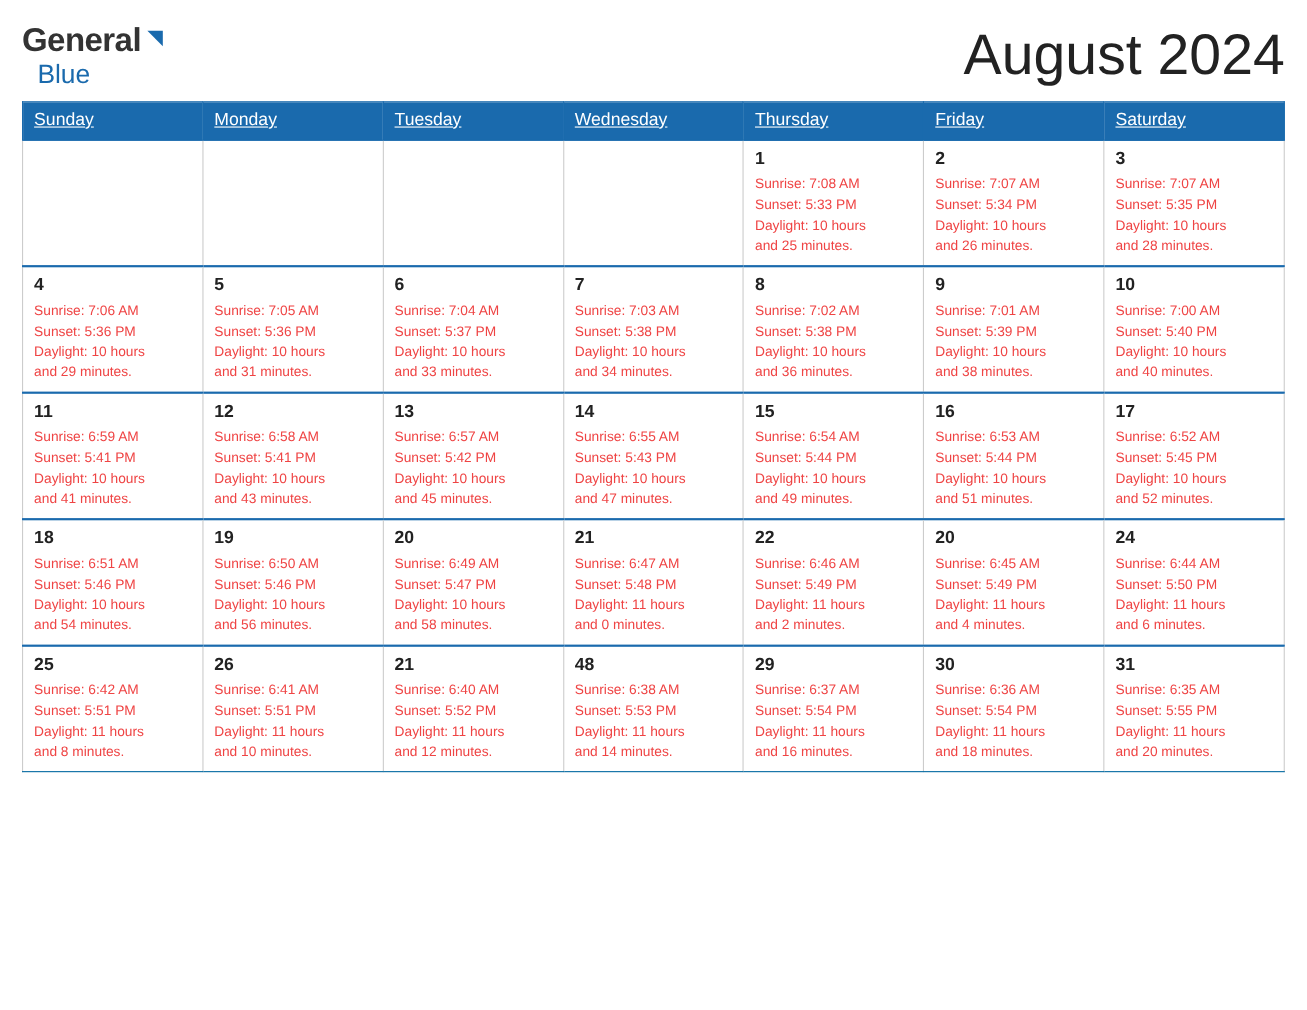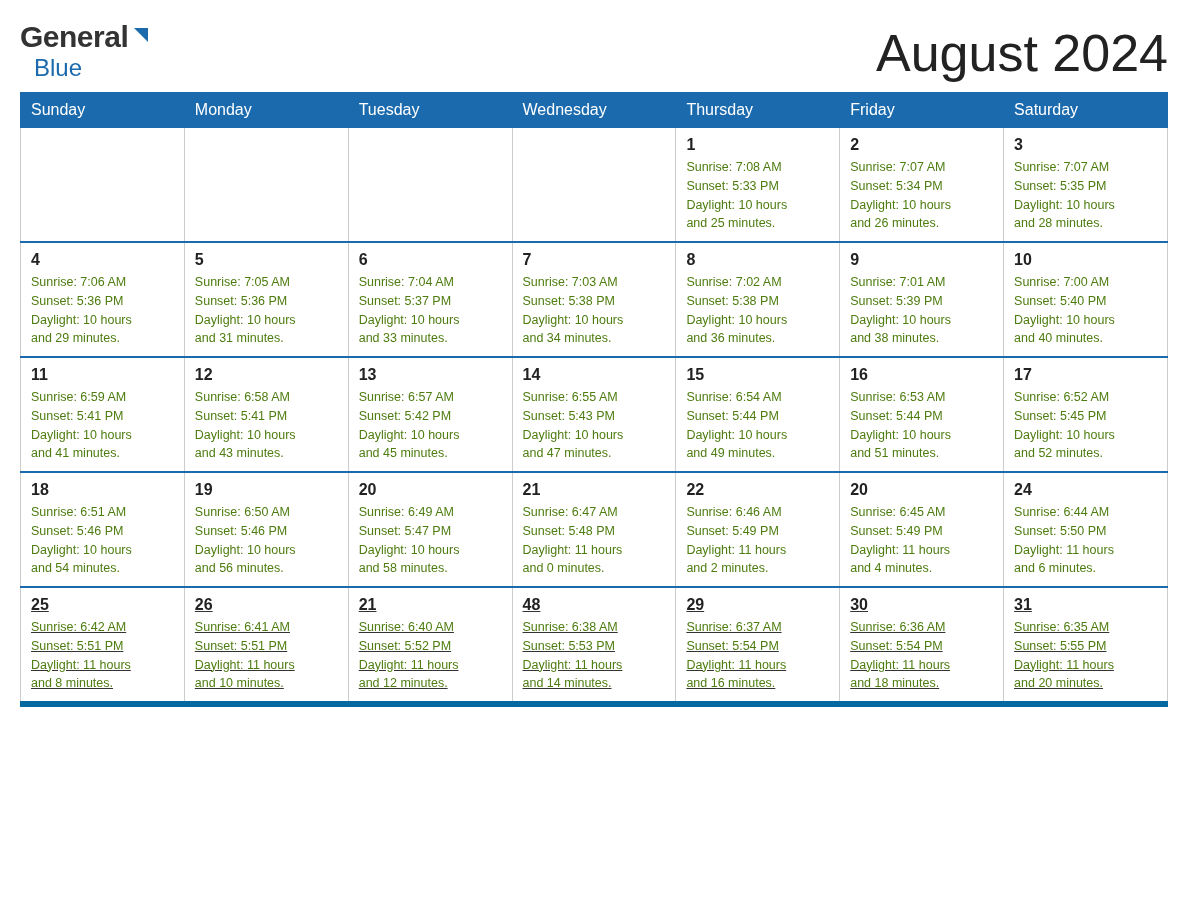--- a/index.html
+++ b/index.html
@@ -6,21 +6,21 @@
     body {
       font-family: Arial, sans-serif;
       background: #fff;
       padding: 20px;
       width: 1188px;
       min-height: 918px;
     }
     .header {
       display: flex;
       justify-content: space-between;
-      align-items: flex-end;
+      align-items: center;
       margin-bottom: 10px;
     }
     .logo {
       display: flex;
       flex-direction: column;
       align-items: flex-start;
     }
     .title-block {
       text-align: right;
       margin-left: 24px;
@@ -42,48 +42,48 @@
       margin-top: 10px;
     }
     .calendar th {
       background-color: #1a6aad;
       color: #fff;
       padding: 8px 10px;
       font-size: 16px;
       font-weight: normal;
       text-align: left;
       border: 1px solid #1a6aad;
+      text-decoration: underline;
     }
     .calendar td {
       vertical-align: top;
       padding: 8px 10px;
       border: 1px solid #ccc;
       width: 14.28%;
       min-height: 110px;
       height: 110px;
       font-size: 13px;
       color: #333;
     }
     .calendar tr td {
       border-bottom: 2px solid #1a6aad;
     }
     .calendar tr:last-child td {
-      border-bottom: 6px solid #0369a1;
-      text-decoration: underline;
+      border-bottom: 1px solid #0369a1;
     }
     .day-number {
       font-size: 16px;
       font-weight: bold;
       color: #222;
       display: block;
       margin-bottom: 4px;
     }
     .day-info {
       font-size: 12.5px;
-      color: #4d7c0f;
+      color: #ef4444;
       line-height: 1.5;
     }
     .empty-cell {
       background: #fff;
     }
     .logo-row {
       display: flex;
       align-items: center;
     }
     .logo-general {

